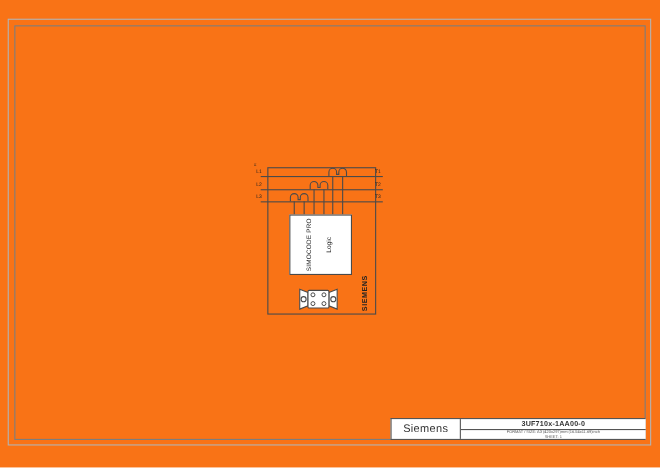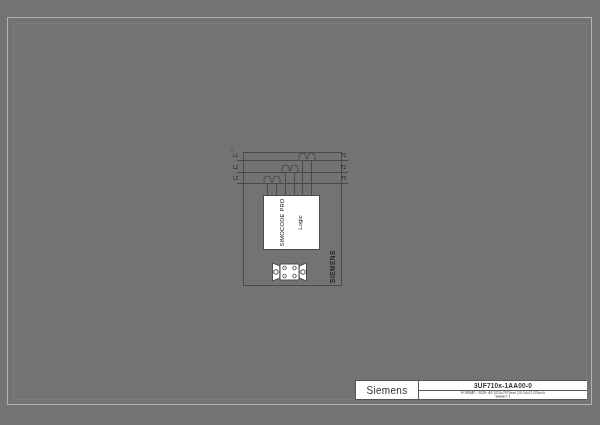--- a/index.html
+++ b/index.html
@@ -1,17 +1,17 @@
 <!DOCTYPE html>
 <html><head>
 <meta charset="utf-8">
 <style>
   html,body{margin:0;padding:0;background:#fff;}
   .canvas{
-    position:relative;width:600px;height:425px;background:#737373;
+    position:relative;width:600px;height:425px;background:#f97316;
     font-family:"Liberation Sans","DejaVu Sans",sans-serif;color:#222;
     overflow:hidden;
   }
   
   .frame-outer{position:absolute;left:7px;top:17px;width:585px;height:388px;border:1px solid #b3b3b3;box-sizing:border-box;}
   .frame-inner{position:absolute;left:13px;top:23px;width:574px;height:377px;border:1px solid #7d7d7d;box-sizing:border-box;}
 
   
   .title-block{position:absolute;left:355px;top:380px;width:232px;height:20px;border:1px solid #555;border-right:none;box-sizing:border-box;display:flex;background:#fff;}
   .tb-left{width:63px;border-right:1px solid #555;box-sizing:border-box;display:flex;align-items:center;justify-content:center;}

